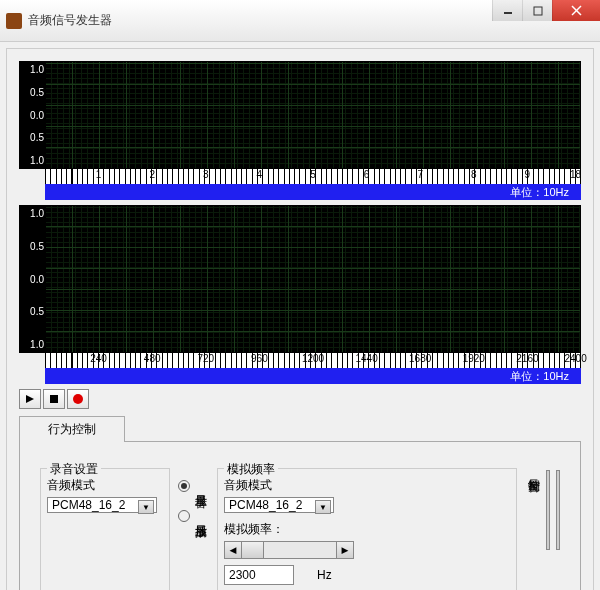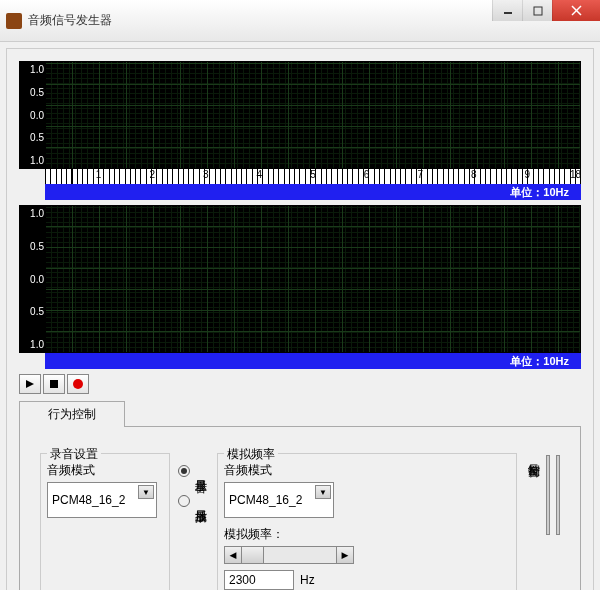--- a/index.html
+++ b/index.html
@@ -16,30 +16,30 @@
 .frame{background:#f0f0f0;border:1px solid #ccc;padding:12px 12px 8px 12px}
 .plot-wrap{margin-bottom:5px}
 .plot{background:#000;border:1px solid #000;position:relative;height:108px;display:flex}
 .plot-yaxis{width:26px;display:flex;flex-direction:column;justify-content:space-between;padding:2px 2px 2px 0;color:#fff;font-size:10px;text-align:right}
 .plot-area{flex:1;position:relative}
 .plot-grid{position:absolute;inset:0;background-image:repeating-linear-gradient(0deg,transparent,transparent 20px,#1a3a1a 20px,#1a3a1a 21px),repeating-linear-gradient(90deg,transparent,transparent 26px,#1a3a1a 26px,#1a3a1a 27px)}
 .plot-lines{position:absolute;inset:0;background-image:repeating-linear-gradient(0deg,transparent,transparent 4px,#0a1a0a 4px,#0a1a0a 5px),repeating-linear-gradient(90deg,transparent,transparent 5px,#0a1a0a 5px,#0a1a0a 6px)}
 .ruler{height:15px;background:#fff;display:flex;position:relative;font-size:10px;margin-left:26px}
 .ruler-tick{position:absolute;top:0;transform:translateX(-50%);color:#000}
 .ruler-ticks{position:absolute;inset:0;background-image:repeating-linear-gradient(90deg,#000,#000 1px,transparent 1px,transparent 5.3px)}
-.unit-bar{height:16px;background:#2020f0;color:#fff;font-size:11px;display:flex;justify-content:flex-end;align-items:center;padding-right:12px;margin-left:26px;font-weight:bold}
+.unit-bar{height:16px;background:#2020f0;color:#fff;font-size:11px;display:flex;justify-content:flex-end;align-items:center;padding-right:12px;margin-left:26px;font-weight:normal}
 .controls-row{display:flex;gap:2px;margin-top:4px;margin-bottom:6px}
 .ctrl-btn{width:22px;height:20px;background:linear-gradient(#fff,#e4e4e4);border:1px solid #888;display:flex;align-items:center;justify-content:center;cursor:pointer}
 .tab-strip{display:flex;margin-bottom:0}
 .tab{padding:4px 28px;background:#f0f0f0;border:1px solid #aaa;border-bottom:none;position:relative;top:1px;background:#f0f0f0}
 .panel{border:1px solid #aaa;padding:20px;display:flex;gap:8px}
 .groupbox{border:1px solid #ccc;padding:8px 6px 6px 6px;position:relative;margin-top:6px}
 .groupbox-title{position:absolute;top:-8px;left:6px;background:#f0f0f0;padding:0 3px;font-size:12px}
 .label{margin-bottom:3px;display:block}
-.select{border:1px solid #888;background:#fff;height:36px;font-size:12px;display:flex;align-items:center;padding:0 4px;position:relative}
+.select{border:1px solid #888;background:#fff;height:16px;font-size:12px;display:flex;align-items:center;padding:0 4px;position:relative}
 .select-arrow{position:absolute;right:2px;top:2px;width:16px;height:14px;background:linear-gradient(#f0f0f0,#d0d0d0);border:1px solid #888;display:flex;align-items:center;justify-content:center;font-size:8px}
 .radio-col{display:flex;flex-direction:column;gap:18px;padding-top:18px}
 .radio{display:flex;align-items:center;gap:2px}
 .radio-dot{width:12px;height:12px;border:1px solid #666;border-radius:50%;display:flex;align-items:center;justify-content:center}
 .radio-dot.checked::after{content:"";width:6px;height:6px;background:#333;border-radius:50%}
 .vtext{writing-mode:vertical-rl;font-size:12px}
 .btn{border:1px solid #888;background:linear-gradient(#fff,#e4e4e4);padding:3px 10px;cursor:pointer;font-size:12px}
 .input{border:1px solid #888;background:#fff;padding:2px 4px;font-size:12px;height:20px}
 .scrollbar{display:flex;height:18px;width:130px}
 .scrollbar-btn{width:18px;height:18px;background:linear-gradient(#f0f0f0,#d0d0d0);border:1px solid #888;display:flex;align-items:center;justify-content:center;font-size:9px}
@@ -114,20 +114,33 @@
           <span>0.5</span>
           <span>0.0</span>
           <span>0.5</span>
           <span>1.0</span>
         </div>
         <div class="plot-area">
             <div class="plot-lines"></div>
             <div class="plot-grid"></div>
           </div>
       </div>
+      <div class="ruler">
+        <div class="ruler-ticks"></div>
+        <span class="ruler-tick" style="left:10%">240</span>
+        <span class="ruler-tick" style="left:20%">480</span>
+        <span class="ruler-tick" style="left:30%">720</span>
+        <span class="ruler-tick" style="left:40%">960</span>
+        <span class="ruler-tick" style="left:50%">1200</span>
+        <span class="ruler-tick" style="left:60%">1440</span>
+        <span class="ruler-tick" style="left:70%">1680</span>
+        <span class="ruler-tick" style="left:80%">1920</span>
+        <span class="ruler-tick" style="left:90%">2160</span>
+        <span class="ruler-tick" style="left:99%">2400</span>
+      </div>
       <div class="unit-bar">单位：10Hz</div>
     </div>
 
     <div class="controls-row">
       <div class="ctrl-btn">
           <svg width="10" height="10">
             <polygon points="1,1 9,5 1,9" fill="#000"></polygon>
           </svg>
         </div>
       <div class="ctrl-btn">
@@ -180,21 +193,21 @@
         </div>
         <div style="margin-top:8px">
           <span class="label">模拟频率：</span>
           <div class="scrollbar">
             <div class="scrollbar-btn">◀</div>
             <div class="scrollbar-track">
                 <div class="scrollbar-thumb"></div>
               </div>
             <div class="scrollbar-btn">▶</div>
           </div>
-          <div style="display:flex;gap:6px;align-items:center;margin-top:6px">
+          <div style="display:flex;gap:23px;align-items:center;margin-top:6px">
             <input class="input" style="width: 70px;" value="2300">
             <span>Hz</span>
           </div>
         </div>
       </div>
 
       <div style="display:flex;gap:4px;align-items:flex-start;padding-top:8px">
         <span class="vtext">音量控制</span>
         <div class="volume-sliders">
           <div class="vslider"></div>

